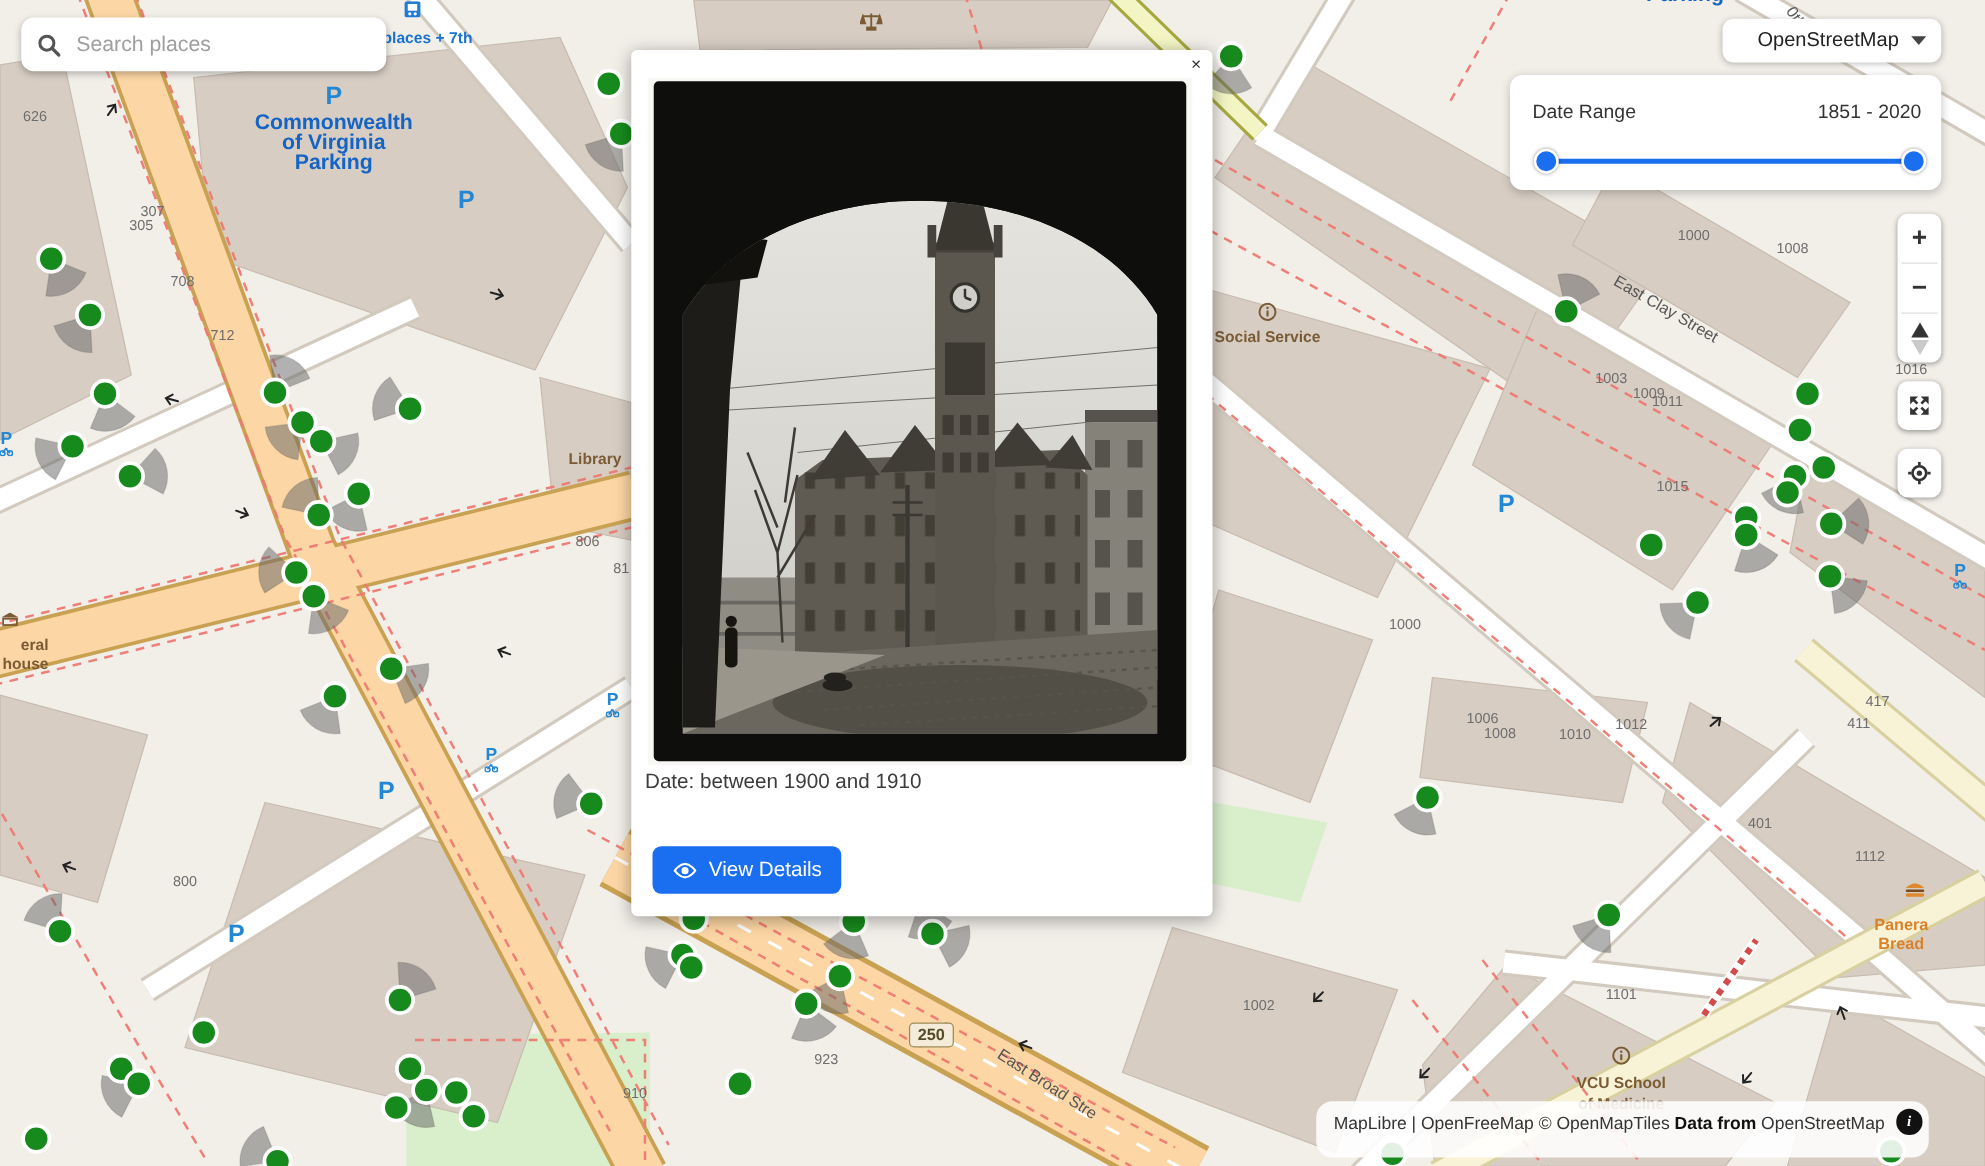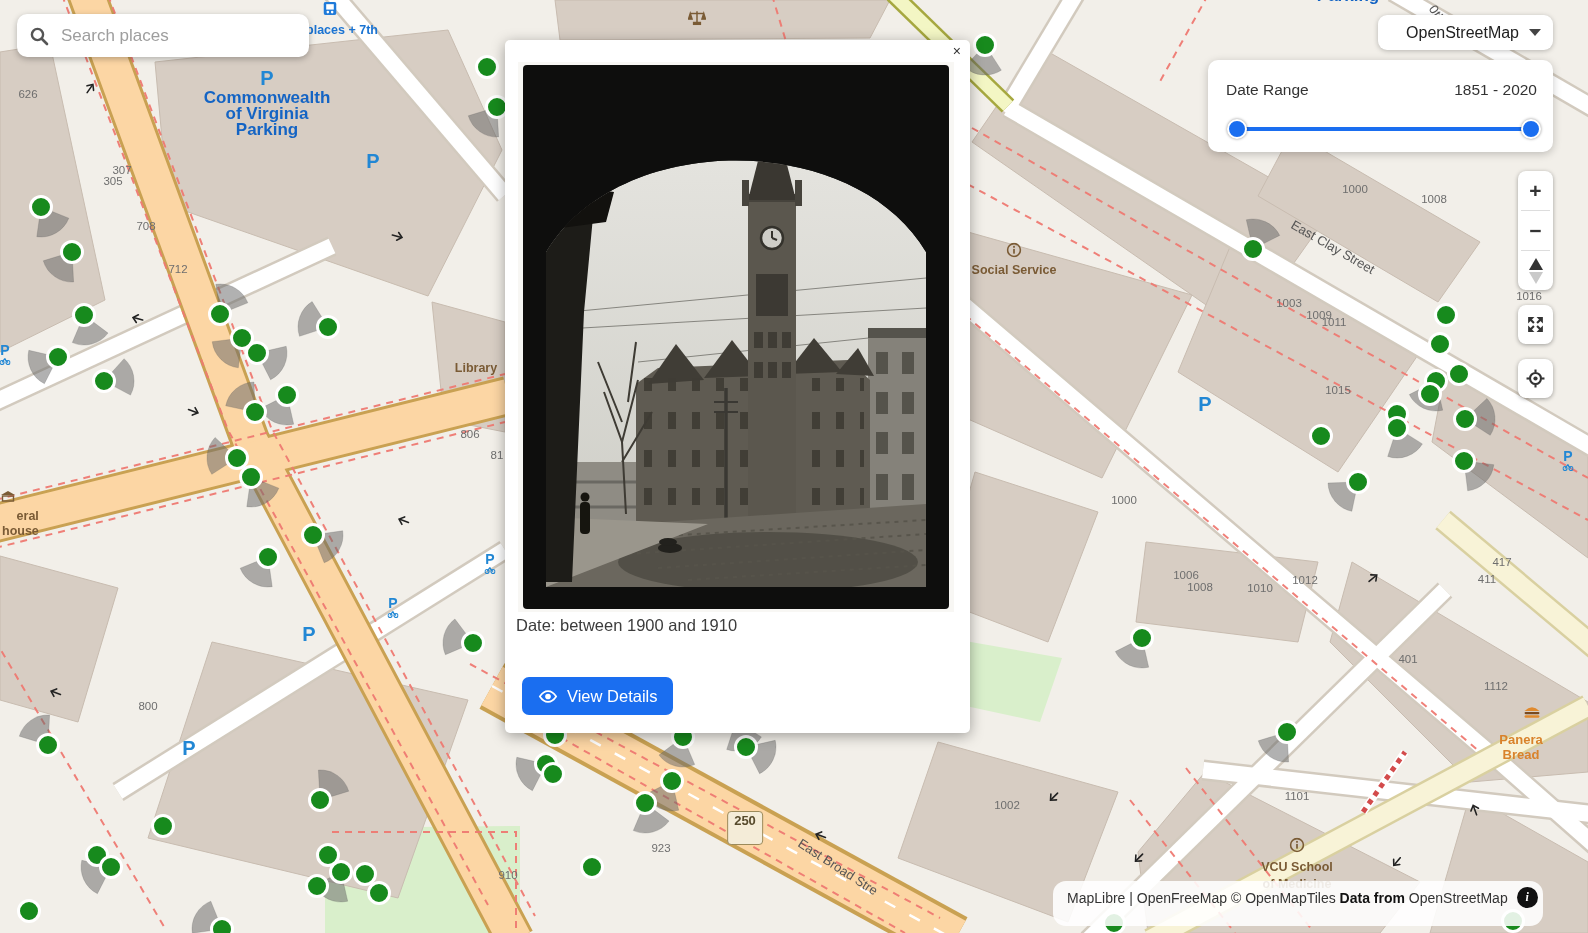--- a/index.html
+++ b/index.html
@@ -18,21 +18,21 @@
   .lbl-brown{color:var(--poi-brown);font-size:12.5px;line-height:15px}
   .lbl-orange{color:var(--panera-orange);font-size:13px}
   .lbl-street{color:#555;font-weight:normal;font-size:13px;white-space:nowrap}
   .lbl-busstop{color:#1a73d2;font-size:12.5px;font-weight:bold;white-space:nowrap}
   .lbl-p-lg{color:#2287d4;font-size:20px;font-weight:bold}
   .anchor-l{transform:translate(0,-50%);text-align:right}
   .p-bike{position:absolute;transform:translate(-50%,-50%);color:#2287d4;font-weight:bold;font-size:14px;line-height:10px;text-align:center}
   .arw{position:absolute;transform:translate(-50%,-50%)}
   .map-icon{position:absolute;transform:translate(-50%,-50%)}
   .shield{position:absolute;transform:translate(-50%,-50%);background:#f4ecd8;border:1.5px solid #9c8a5a;border-radius:4px;
-    color:#564a2c;font-weight:bold;font-size:13px;padding:1px 6px 16px}
+    color:#564a2c;font-weight:bold;font-size:13px;padding:1px 6px 2px}
   
   .searchbox{position:absolute;left:17px;top:14px;width:292px;height:43px;background:#fff;border-radius:10px;
     box-shadow:0 2px 6px rgba(0,0,0,.28);display:flex;align-items:center;padding:0 12px;box-sizing:border-box;z-index:30}
   .searchbox input{border:none;outline:none;flex:1;font-size:17px;color:#444;margin-left:10px;font-family:"Liberation Sans",sans-serif}
   .searchbox input::placeholder{color:#9e9e9e}
   .basemap-select{position:absolute;left:1378px;top:15px;width:175px;height:35px;background:#fff;border-radius:9px;
     box-shadow:0 1px 5px rgba(0,0,0,.25);display:flex;align-items:center;justify-content:flex-end;gap:10px;
     padding:0 12px;box-sizing:border-box;font-size:16px;color:#222;cursor:pointer;z-index:30}
   .caret{width:0;height:0;border-left:6px solid transparent;border-right:6px solid transparent;border-top:7px solid #444}
   .date-panel{position:absolute;left:1208px;top:60px;width:345px;height:92px;background:#fff;border-radius:10px;

